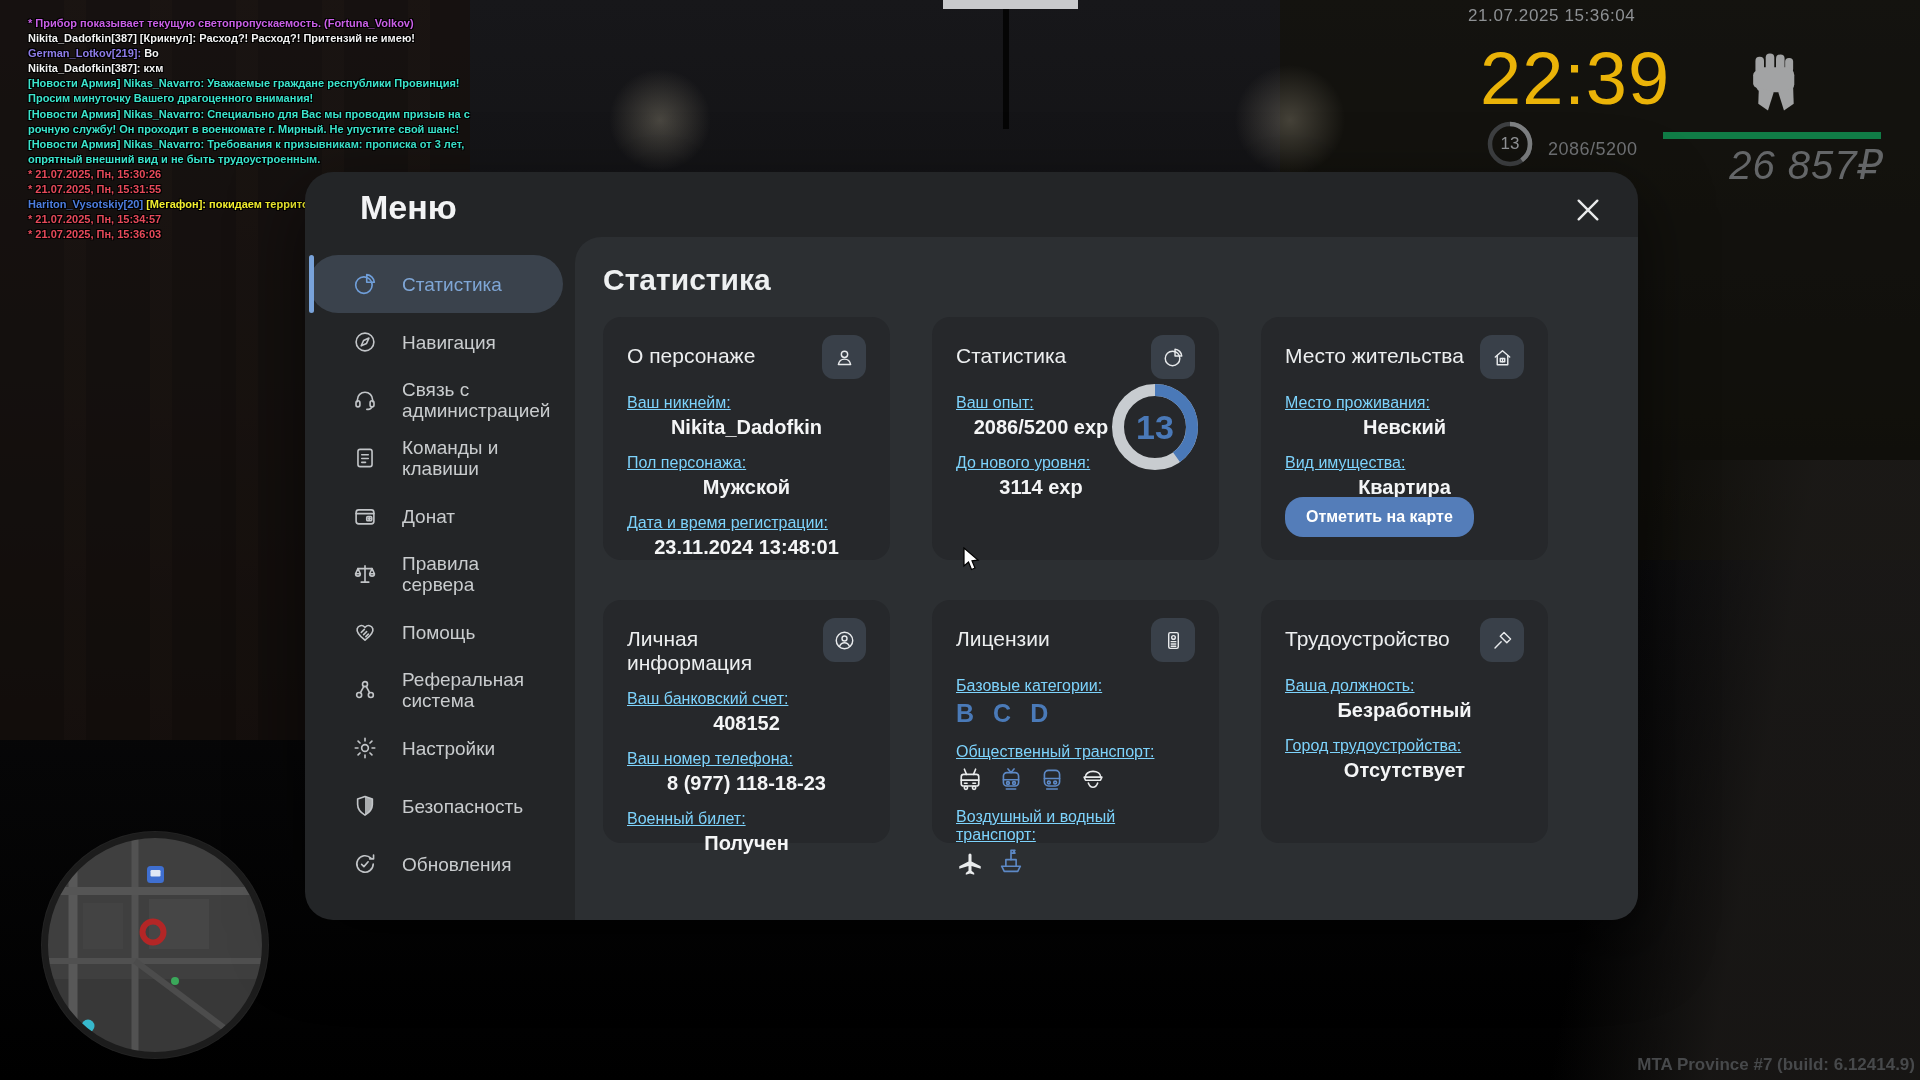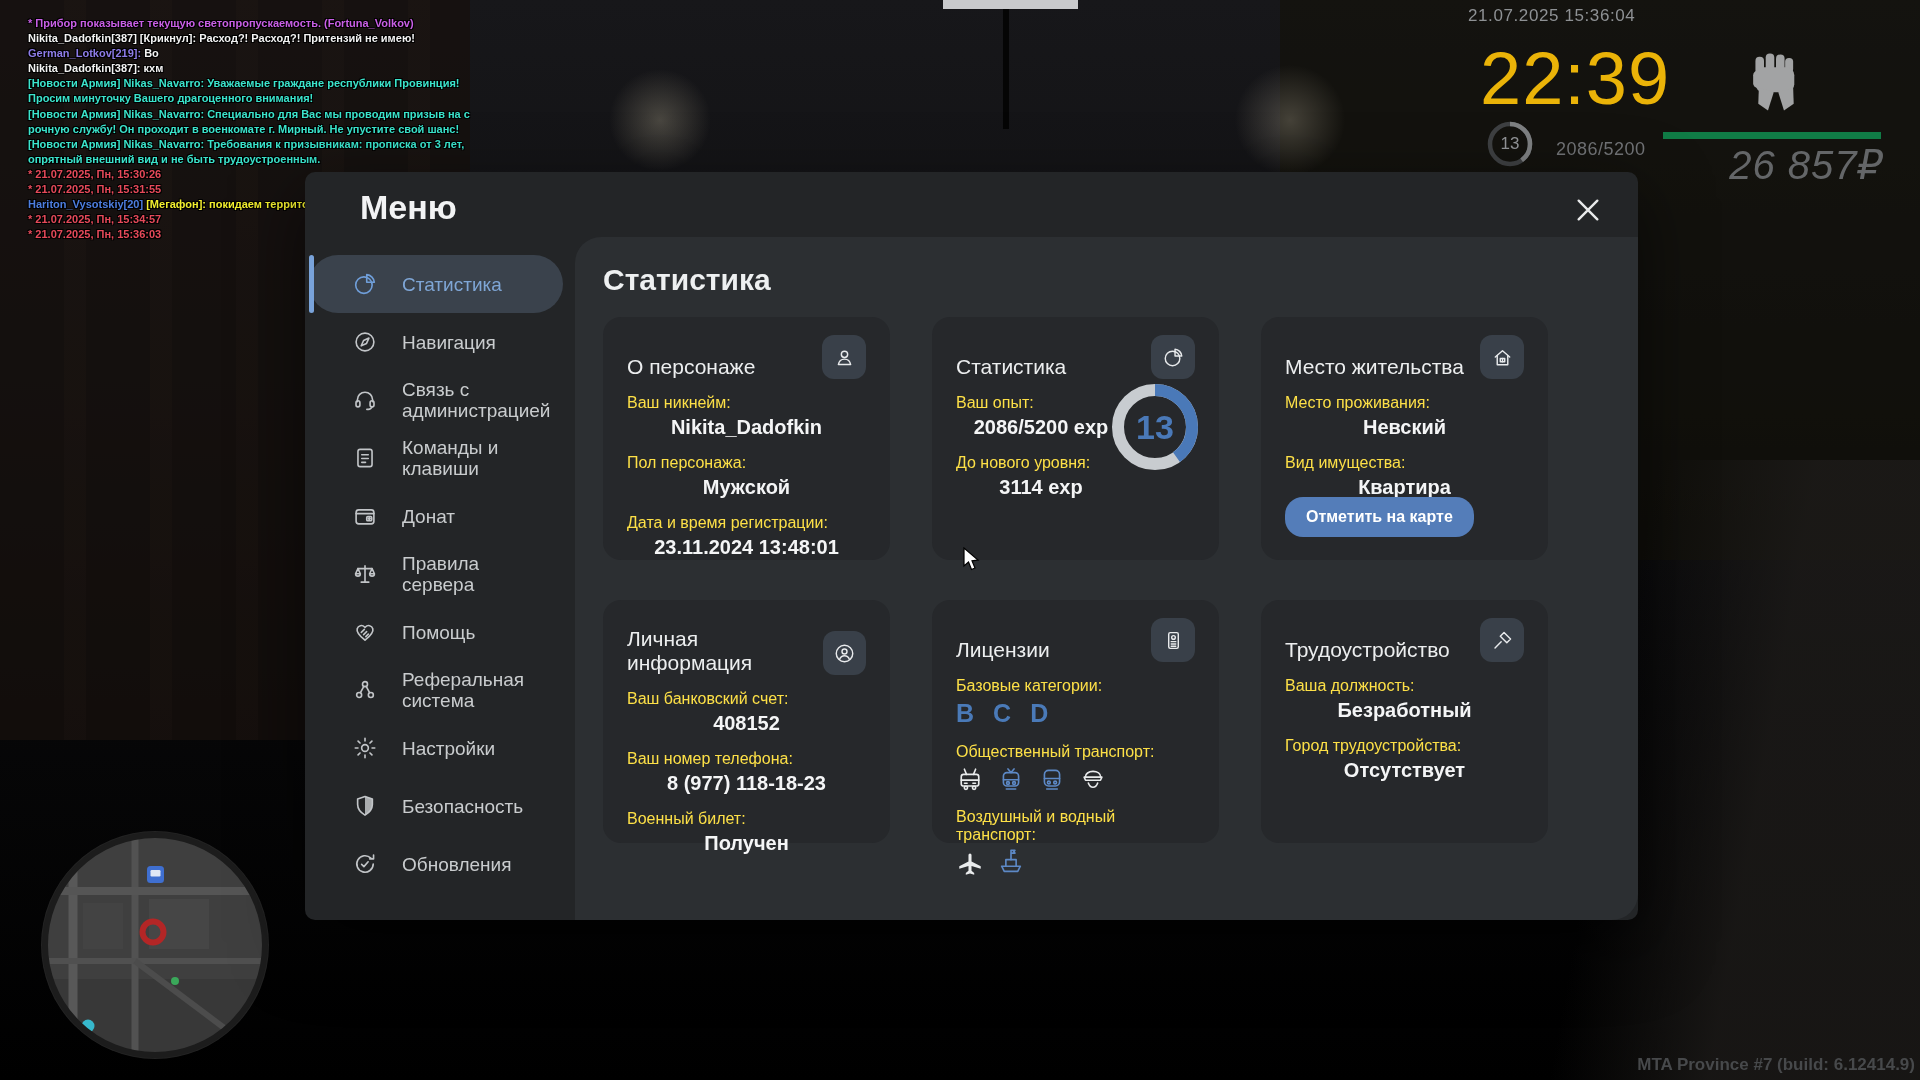--- a/index.html
+++ b/index.html
@@ -24,51 +24,51 @@
         text-shadow:1px 1px 0 #000,-1px 1px 0 #000,1px -1px 0 #000,-1px -1px 0 #000;}
   .c-magenta{color:#c95fe6;} .c-white{color:#f3f3f3;} .c-violet{color:#8d7ce8;}
   .c-cyan{color:#3be4cc;} .c-red{color:#e64a5a;} .c-blue{color:#4d7ee0;} .c-yellow{color:#f2ef2e;}
   
   .hud-datetime{position:absolute;left:1468px;top:6px;font-size:17px;letter-spacing:.6px;color:#8e9194;}
   .hud-clock{position:absolute;left:1480px;top:42px;font-size:74px;line-height:1;color:#eab308;letter-spacing:1px;}
   .hud-fist{position:absolute;left:1747px;top:50px;width:58px;height:64px;color:#a2a3a4;}
   .hud-fist svg{width:100%;height:100%;}
   .hud-level-ring{position:absolute;left:1486px;top:120px;width:48px;height:48px;}
   .hud-level-num{position:absolute;inset:0;display:flex;align-items:center;justify-content:center;font-size:17px;color:#939598;}
-  .hud-level-exp{position:absolute;left:1548px;top:139px;font-size:18px;color:#717376;letter-spacing:.5px;margin-left:8px;}
+  .hud-level-exp{position:absolute;left:1548px;top:139px;font-size:18px;color:#717376;letter-spacing:.5px;}
   .hud-bar{position:absolute;left:1663px;top:132px;width:218px;height:7px;background:#107c46;}
   .hud-money{position:absolute;right:36px;top:142px;font-size:40px;color:#646668;letter-spacing:1px;font-style:italic;}
   
   .minimap{position:absolute;left:39px;top:829px;width:232px;height:232px;}
   
-  .menu{position:absolute;left:305px;top:172px;width:1333px;height:748px;border-radius:10px;
+  .menu{position:absolute;left:305px;top:172px;width:1333px;height:748px;border-radius:28px;
         background:#232527;box-shadow:0 24px 70px rgba(0,0,0,.55);}
   .menu-title{position:absolute;left:55px;top:16px;font-size:34px;font-weight:700;color:#f2f3f4;}
   .menu-close{position:absolute;right:34px;top:22px;width:32px;height:32px;color:#e9eaeb;cursor:pointer;}
   .menu-close svg{width:100%;height:100%;}
   .sidebar{position:absolute;left:0;top:83px;width:265px;}
   .side-item{position:relative;height:58px;display:flex;align-items:center;margin:0 7px 0 4px;
              padding-left:43px;box-sizing:border-box;color:#c9ccce;cursor:pointer;border-radius:29px;}
   .side-item .icon{width:26px;height:26px;flex:0 0 26px;color:#c2c5c8;}
   .side-item .icon svg{width:100%;height:100%;}
   .side-label{margin-left:24px;font-size:19px;line-height:21px;width:145px;}
   .side-item.active{background:#3a424c;color:#7fa6d6;}
   .side-item.active .icon{color:#6f9ed9;}
   .side-item.active::before{content:'';position:absolute;left:0;top:0;bottom:0;width:5px;border-radius:4px;background:#79a3da;}
   .content{position:absolute;left:270px;top:65px;right:0;bottom:0;background:#2c2f32;border-radius:26px 0 26px 0;}
   .content-heading{position:absolute;left:28px;top:26px;font-size:30px;font-weight:700;color:#eef0f1;}
   .cards{position:absolute;left:28px;top:80px;display:grid;grid-template-columns:repeat(3,287px);column-gap:42px;row-gap:40px;}
   .card{position:relative;background:#26282b;border-radius:18px;padding:18px 24px;height:243px;box-sizing:border-box;}
-  .card-head{display:flex;justify-content:space-between;align-items:flex-end;}
+  .card-head{display:flex;justify-content:space-between;align-items:flex-start;}
   .card-title{font-size:21px;color:#eceeef;padding-top:9px;}
   .card-badge{width:44px;height:44px;border-radius:12px;background:#394049;display:flex;align-items:center;justify-content:center;color:#e8eaec;}
   .card-badge .icon{width:23px;height:23px;}
   .card-badge .icon svg{width:100%;height:100%;}
   .fgroup{margin-top:15px;}
-  .flabel{font-size:16px;color:#fde047;margin-bottom:4px;}
+  .flabel{font-size:16px;color:#7dd3fc;margin-bottom:4px;text-decoration:underline;}
   .fvalue{font-size:20px;color:#f4f5f6;font-weight:700;text-align:center;}
   .letters{display:flex;gap:19px;font-size:25px;font-weight:700;color:#4a7ab8;}
   .lic-icons{display:flex;gap:13px;align-items:center;margin-top:3px;}
   .lic-icons .icon{width:28px;height:28px;}
   .lic-icons .icon svg{width:100%;height:100%;}
   .ic-white{color:#e9ebec;} .ic-blue{color:#5d89c6;}
   .card-body.with-ring{width:170px;}
   .ring{position:absolute;right:20px;top:66px;width:88px;height:88px;}
   .ring-num{position:absolute;inset:0;display:flex;align-items:center;justify-content:center;font-size:34px;font-weight:700;color:#4a79b8;}
   .card-btn{position:absolute;left:24px;bottom:23px;background:#547db9;color:#fff;font-weight:700;font-size:16px;

